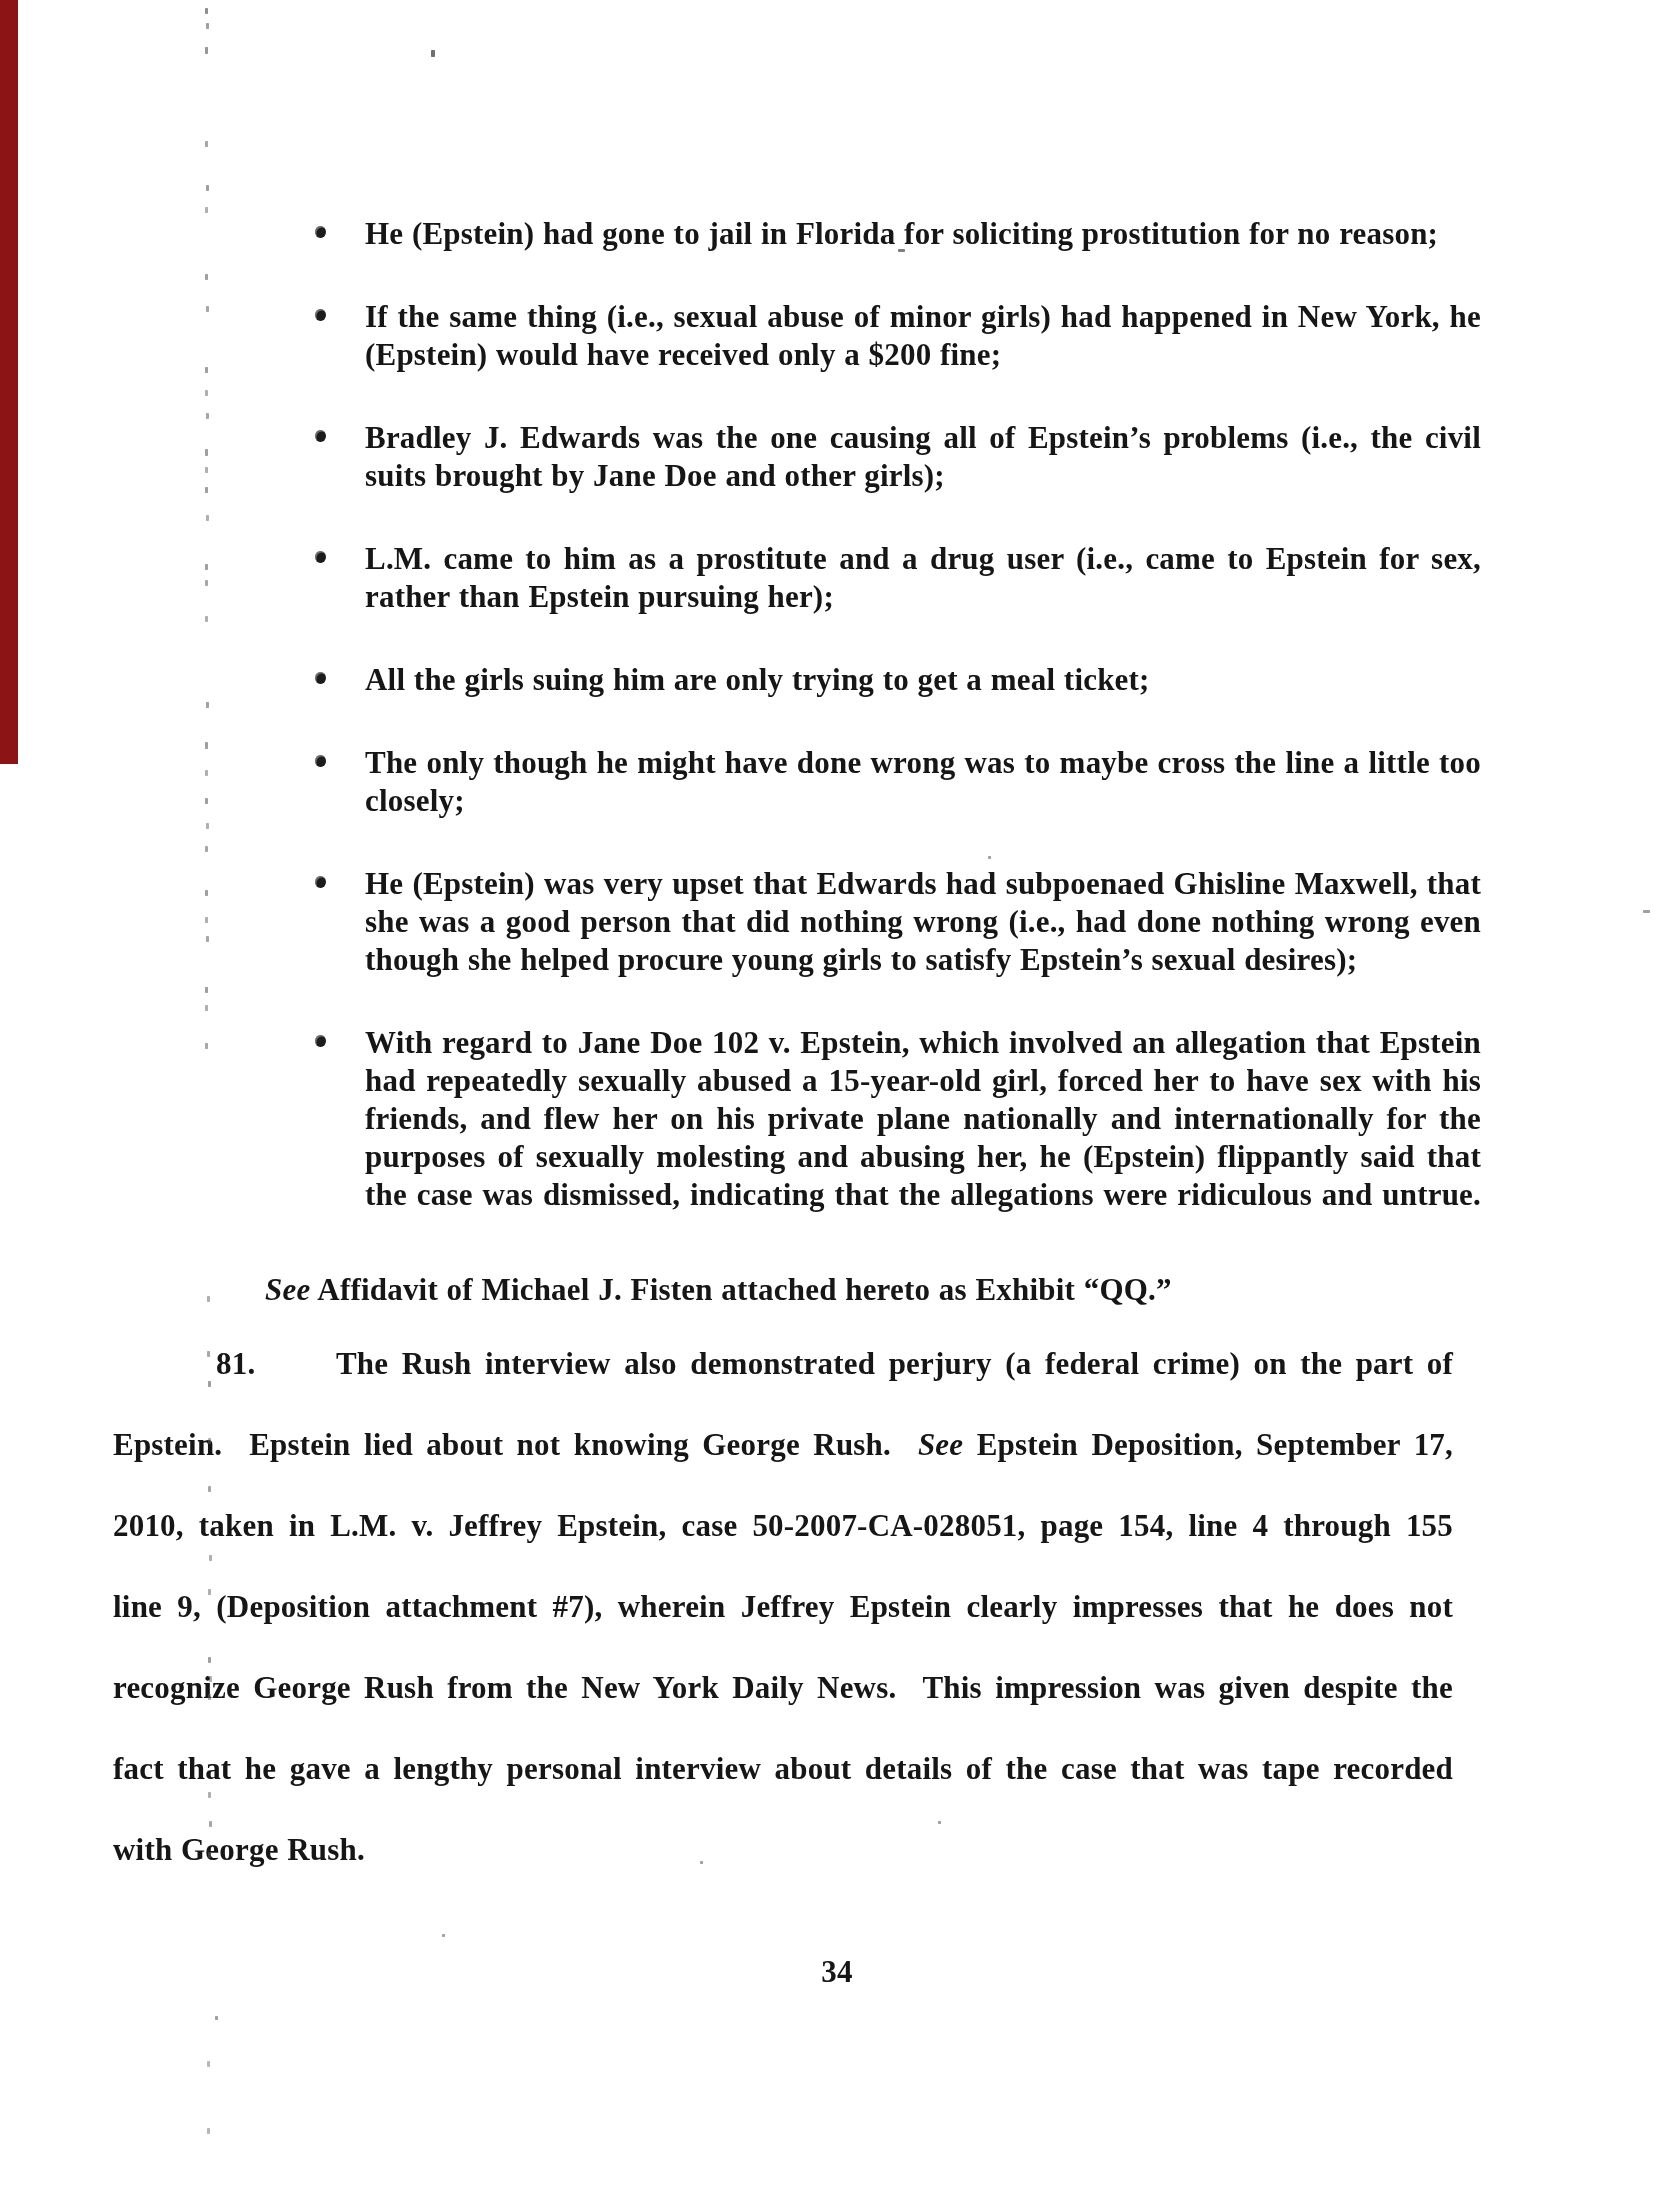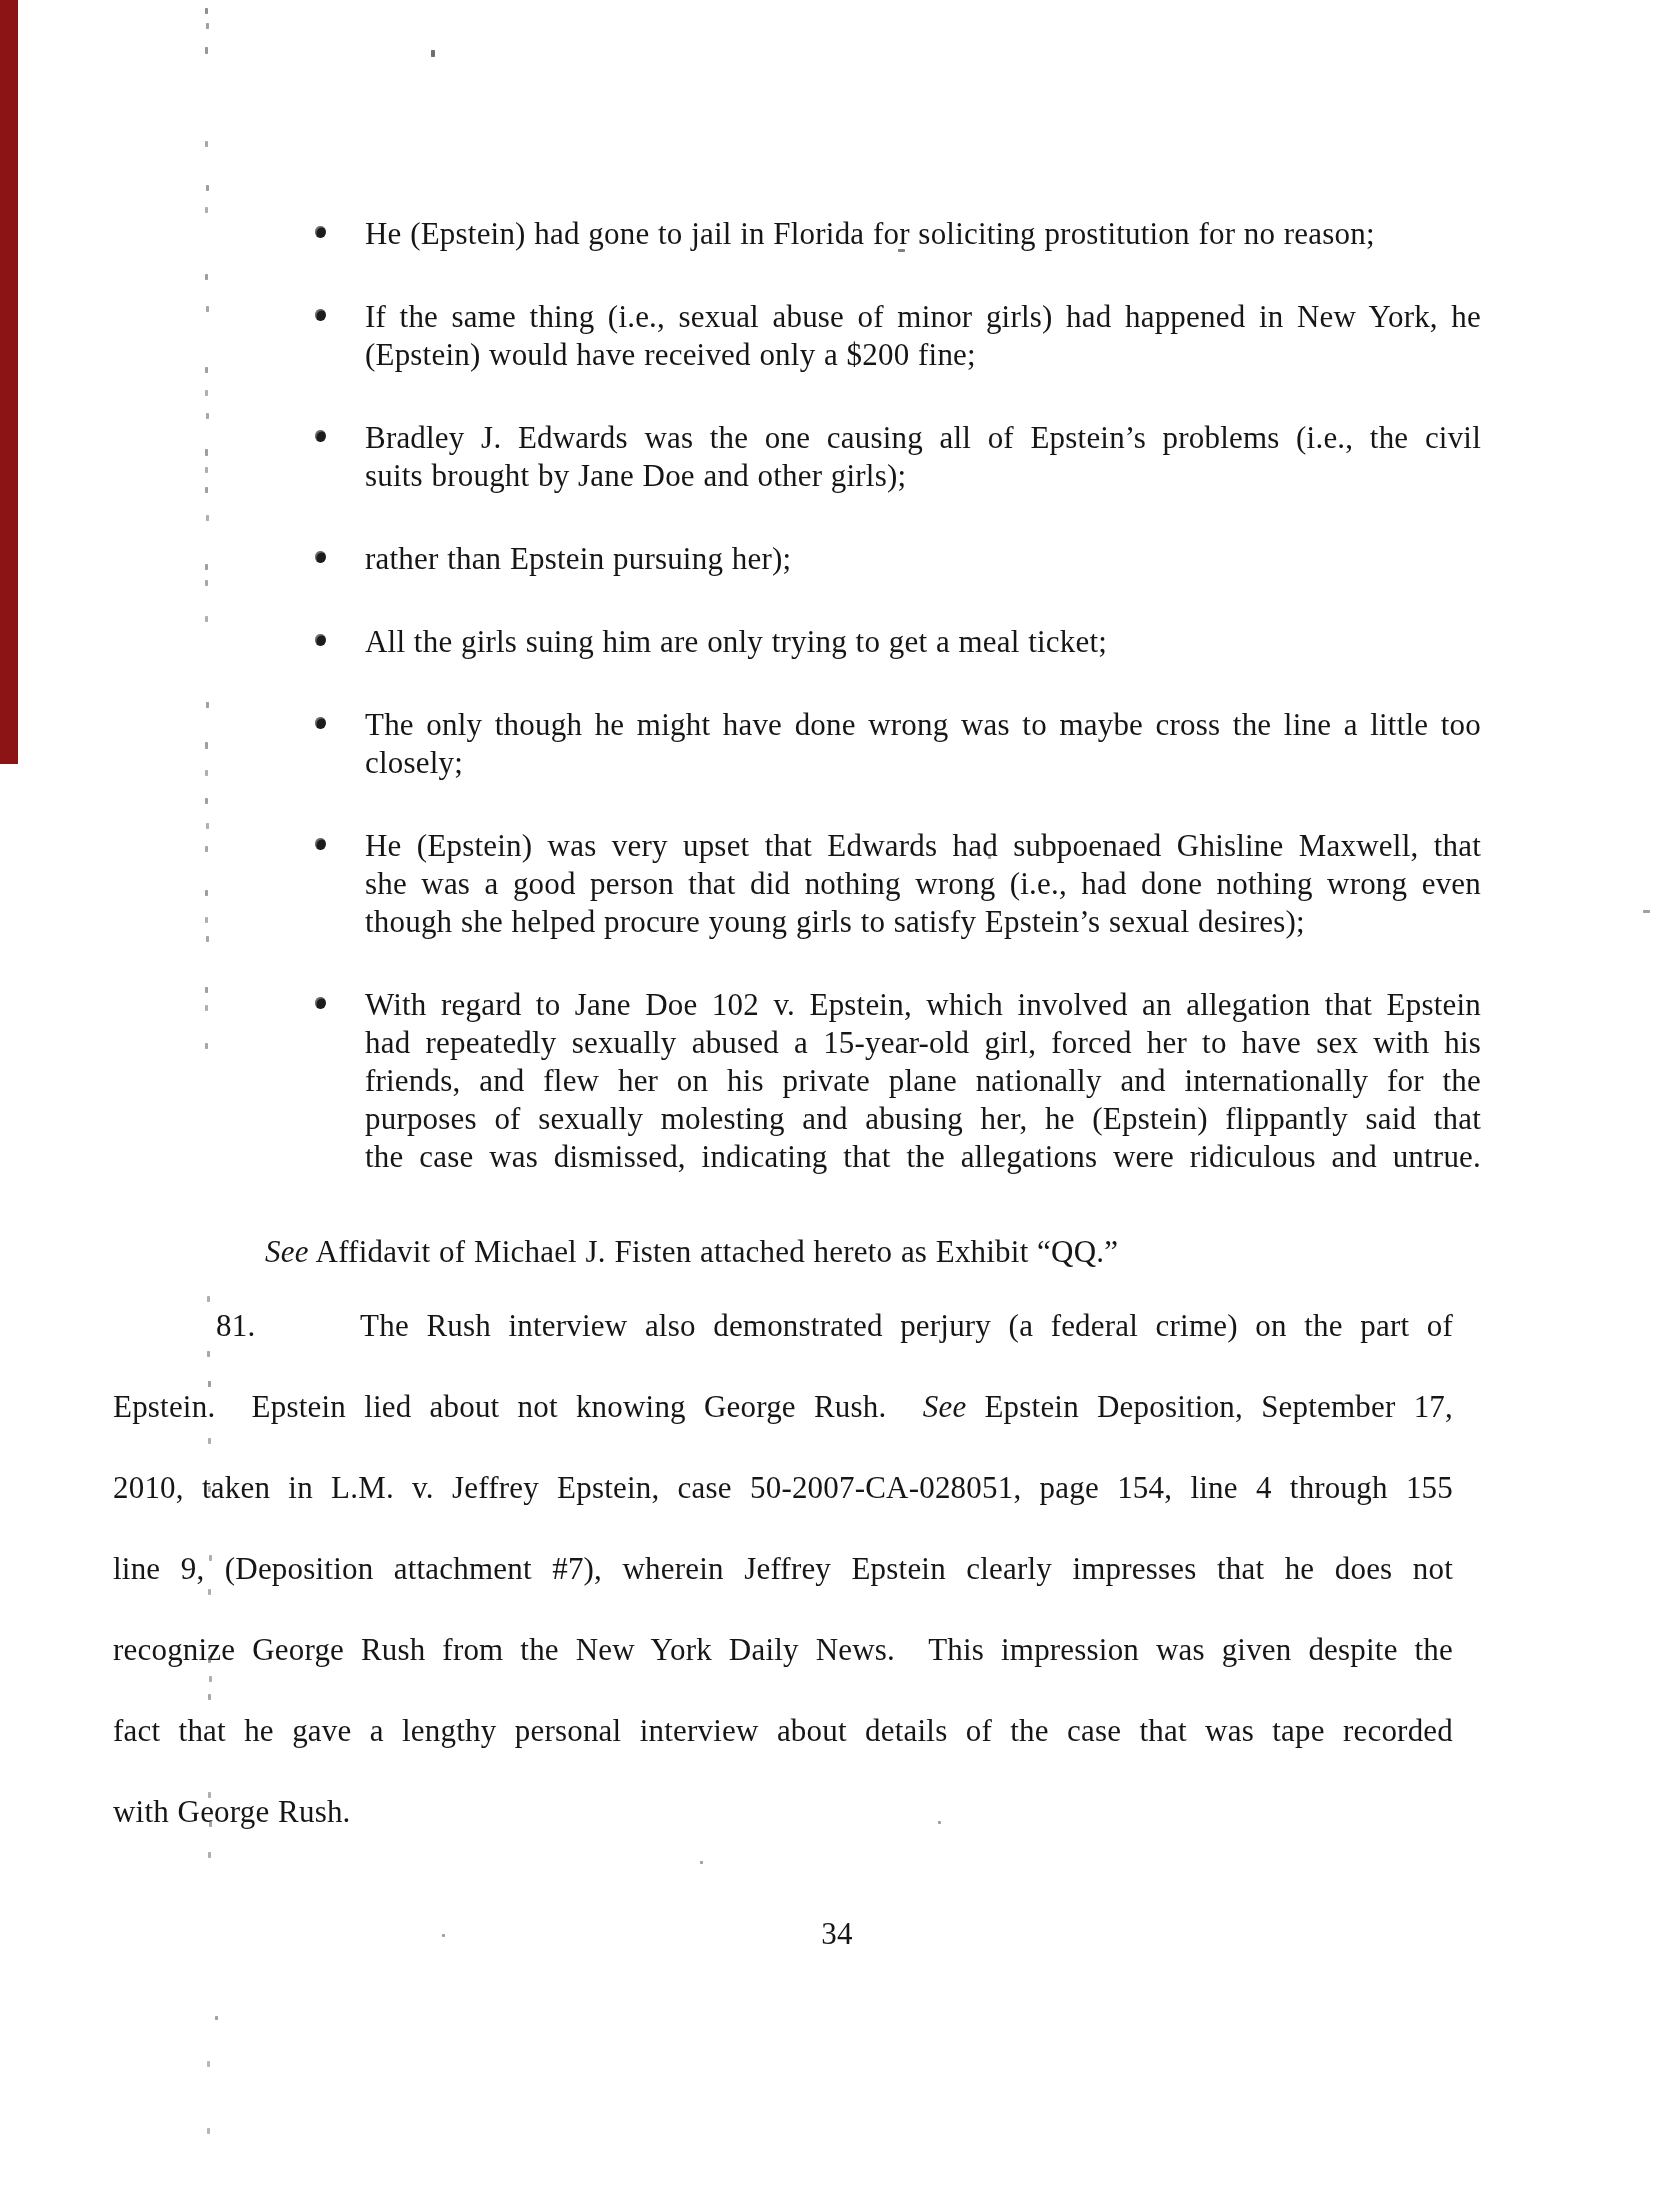--- a/index.html
+++ b/index.html
@@ -77,21 +77,21 @@
 
   .speck {
     position: absolute;
     background: #5f5f5f;
     border-radius: 0.7px;
   }
 </style>
 </head>
 <body>
 
-<div class="page" style="background-color: rgb(255, 255, 255); color: rgb(22, 22, 22);">
+<div class="page" style="background-color: rgb(255, 255, 255); color: rgb(22, 22, 22); font-weight: bold;">
 
   <div class="red-bar" style="background-color: rgb(141, 20, 20);"></div>
 
   <div class="content">
 
     <ul class="bullets">
       <li>
         <span class="bullet-marker"></span>
         <div class="bline ln">He (Epstein) had gone to jail in Florida for soliciting prostitution for no reason;</div>
       </li>
@@ -100,20 +100,21 @@
         <div class="bline jl">If the same thing (i.e., sexual abuse of minor girls) had happened in New York, he</div>
         <div class="bline ln">(Epstein) would have received only a $200 fine;</div>
       </li>
       <li>
         <span class="bullet-marker"></span>
         <div class="bline jl">Bradley J. Edwards was the one causing all of Epstein’s problems (i.e., the civil</div>
         <div class="bline ln">suits brought by Jane Doe and other girls);</div>
       </li>
       <li>
         <span class="bullet-marker"></span>
+        <div class="bline jl">L.M. came to him as a prostitute and a drug user (i.e., came to Epstein for sex,</div>
         <div class="bline ln">rather than Epstein pursuing her);</div>
       </li>
       <li>
         <span class="bullet-marker"></span>
         <div class="bline ln">All the girls suing him are only trying to get a meal ticket;</div>
       </li>
       <li>
         <span class="bullet-marker"></span>
         <div class="bline jl">The only though he might have done wrong was to maybe cross the line a little too</div>
         <div class="bline ln">closely;</div>

